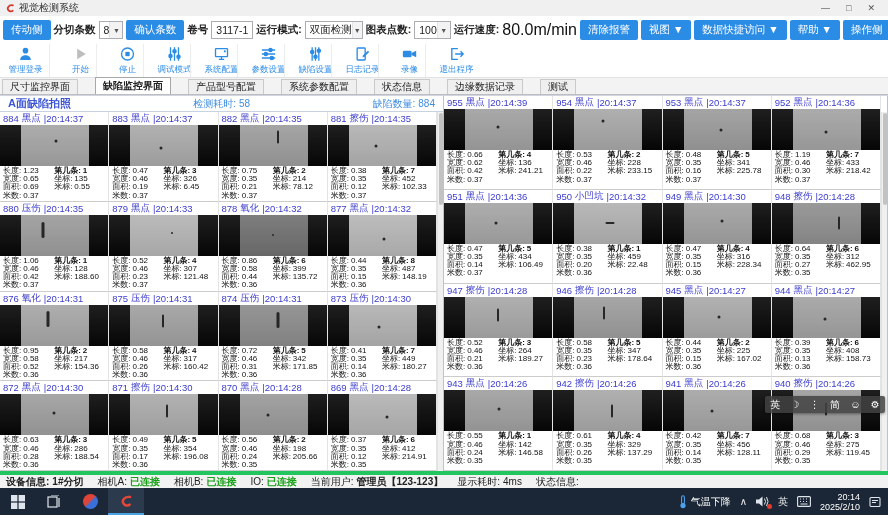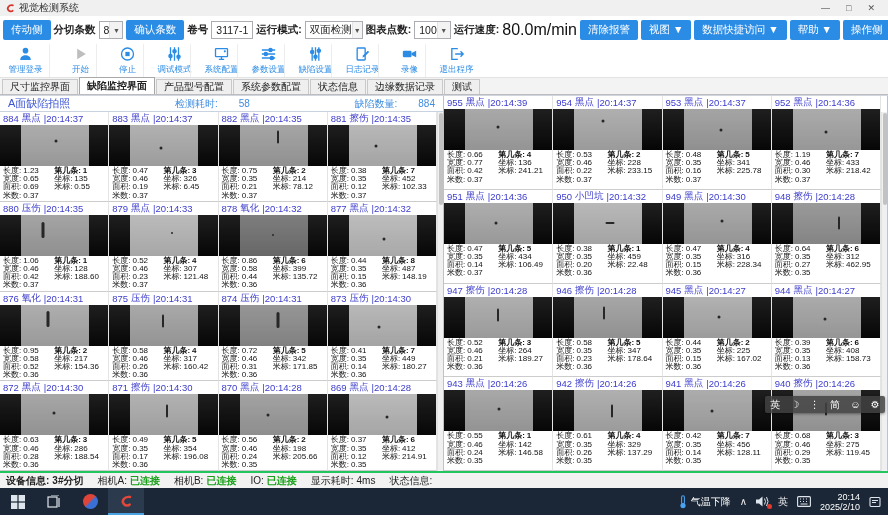--- a/index.html
+++ b/index.html
@@ -26,33 +26,33 @@
   
   .toolbar2{height:34px;background:#fff;border-bottom:1px solid #e3e3e3;display:flex;align-items:stretch;padding:0 2px;flex:0 0 auto;}
   .tool{width:47px;display:flex;flex-direction:column;align-items:center;justify-content:center;gap:1px;cursor:default;}
   .tool+.tool{border-left:1px solid #ededed;padding-left:15px;}
   .tool-icon{height:17px;display:flex;align-items:center;justify-content:center;}
   .tool-icon svg{width:17px;height:16px;}
   .tool-label{font-size:8.5px;color:#2b8ce6;white-space:nowrap;}
 
   
   .tabrow{height:17px;background:#f3f3f3;display:flex;align-items:flex-end;padding-left:2px;border-bottom:1px solid #bdbdbd;flex:0 0 auto;}
-  .tab{font-size:10px;color:#222;height:15px;display:flex;align-items:center;padding:0 7px;background:#efefef;border:1px solid #c9c9c9;border-bottom:none;margin-right:1px;font-family:inherit;}
+  .tab{font-size:10px;color:#222;height:15px;display:flex;align-items:center;padding:0 7px;background:#efefef;border:1px solid #c9c9c9;border-bottom:none;margin-right:17px;font-family:inherit;}
   .tab.active{background:#fff;height:17px;font-weight:bold;border-color:#a8a8a8;}
   .tabrow.sub{background:#f7f7f7;border-bottom:1px solid #d4d4d4;}
   .tab.subtab{min-width:86px;justify-content:center;margin-right:8px;background:transparent;border-color:transparent;}
   .tab.subtab.active{background:#fff;border:1px solid #b5b5b5;border-bottom:none;font-weight:bold;}
 
   
   .panels{flex:1 1 auto;display:flex;background:#fff;position:relative;border-top:1px solid #cfd6e2;}
   .panel{width:444px;display:flex;flex-direction:column;position:relative;border-right:1px solid #b9c3d2;}
   .panel-head{height:16px;flex:0 0 auto;display:flex;align-items:center;justify-content:space-between;padding:0 8px;border-bottom:1px solid #c9d2e0;background:#fff;}
-  .panel-title{color:#3c55d4;font-weight:normal;font-size:11px;}
+  .panel-title{color:#3c55d4;font-weight:bold;font-size:11px;}
   .panel-stat{font-size:10px;color:#3f8de0;white-space:nowrap;}
-  .panel-stat .stat-value{margin-left:21px;}
+  .panel-stat .stat-value{margin-left:3px;}
   .grid{flex:1 1 auto;display:grid;grid-template-columns:repeat(4,1fr);grid-template-rows:repeat(4,1fr);margin-right:6px;}
   .vscroll{position:absolute;top:16px;right:0;bottom:0;width:6px;background:#f0f0f0;border-left:1px solid #e2e2e2;}
   .vscroll .thumb{width:4px;margin:1px auto 0;height:92px;background:#c2c2c2;border-radius:2px;}
 
   
   .cell{border-right:1px solid #e4e4e4;border-bottom:1px solid #cccccc;display:flex;flex-direction:column;overflow:hidden;background:#fff;}
   .cell-head{height:13px;flex:0 0 auto;display:flex;align-items:center;gap:3px;font-size:9.5px;color:#3c3ccd;padding:0 3px;white-space:nowrap;overflow:hidden;}
   .cell-img{height:41px;flex:0 0 auto;position:relative;
     background:linear-gradient(180deg,rgba(255,255,255,.10),rgba(0,0,0,.07)),
                linear-gradient(90deg,#060606 0 19%,var(--tone,#a0a0a0) 19% 82%,#060606 82% 100%);}
@@ -61,21 +61,21 @@
   .mark.speck{width:2px;height:2px;border-radius:50%;}
   .mark.vline{width:2px;height:13px;border-radius:1px;}
   .mark.hline{width:9px;height:2px;border-radius:1px;}
   .mark.smudge{width:3px;height:16px;border-radius:2px;filter:blur(.7px);}
   .cell-meta{flex:1 1 auto;display:flex;font-size:8px;line-height:8.2px;padding:1px 3px;color:#111;overflow:hidden;}
   .mcol{width:50%;display:flex;flex-direction:column;gap:0;}
   .mrow{display:flex;gap:2px;white-space:nowrap;}
   .mcol.right .mrow:first-child{font-weight:bold;}
 
   
-  .statusbar{height:17px;flex:0 0 auto;background:#f2f2f2;border-top:2px solid #22c55e;display:flex;align-items:center;padding:0 6px;font-size:10px;color:#222;white-space:nowrap;}
+  .statusbar{height:17px;flex:0 0 auto;background:#f2f2f2;border-top:4px solid #22c55e;display:flex;align-items:center;padding:0 6px;font-size:10px;color:#222;white-space:nowrap;}
   .sgroup{margin-right:14px;display:flex;gap:3px;align-items:center;}
   .sb-label{font-weight:bold;}
   .green{color:#17a017;font-weight:bold;}
 
   
   .taskbar{height:27px;flex:0 0 auto;background:#1b2736;display:flex;align-items:stretch;color:#fff;}
   .tb-left{display:flex;height:100%;}
   .tb-btn{width:36px;display:flex;align-items:center;justify-content:center;}
   .tb-btn.active{background:#2c3a4d;box-shadow:inset 0 -2px 0 #4aa3e0;}
   .orb{width:15px;height:15px;border-radius:50%;background:linear-gradient(135deg,#e04438 45%,#3a6fd8 55%);}
@@ -990,21 +990,21 @@
       <span class="mark dot" style="left: 50%; top: 45%;"></span>
     </div>
     <div class="cell-meta">
       <div class="mcol left">
         <div class="mrow">
                   <span class="ml">长度:</span>
                   <span class="mv">0.66</span>
                 </div>
         <div class="mrow">
                   <span class="ml">宽度:</span>
-                  <span class="mv">0.77</span>
+                  <span class="mv">0.62</span>
                 </div>
         <div class="mrow">
                   <span class="ml">面积:</span>
                   <span class="mv">0.42</span>
                 </div>
         <div class="mrow">
                   <span class="ml">米数:</span>
                   <span class="mv">0.37</span>
                 </div>
       </div>
@@ -1687,33 +1687,37 @@
         </div>
     <div class="vscroll">
           <div class="thumb"></div>
         </div>
   </section>
     </div>
 
   <div class="statusbar">
     <span class="sgroup">
         <span class="sb-label">设备信息:</span>
-        <span class="sb-label">3#分切</span>
+        <span class="sb-label">1#分切</span>
       </span>
     <span class="sgroup">
         <span>相机A:</span>
         <span class="green">已连接</span>
       </span>
     <span class="sgroup">
         <span>相机B:</span>
         <span class="green">已连接</span>
       </span>
     <span class="sgroup">
         <span>IO:</span>
         <span class="green">已连接</span>
+      </span>
+    <span class="sgroup">
+        <span>当前用户:</span>
+        <span class="sb-label">管理员【123-123】</span>
       </span>
     <span class="sgroup">
         <span>显示耗时:</span>
         <span>4ms</span>
       </span>
     <span class="sgroup">
         <span>状态信息:</span>
       </span>
   </div>
 

